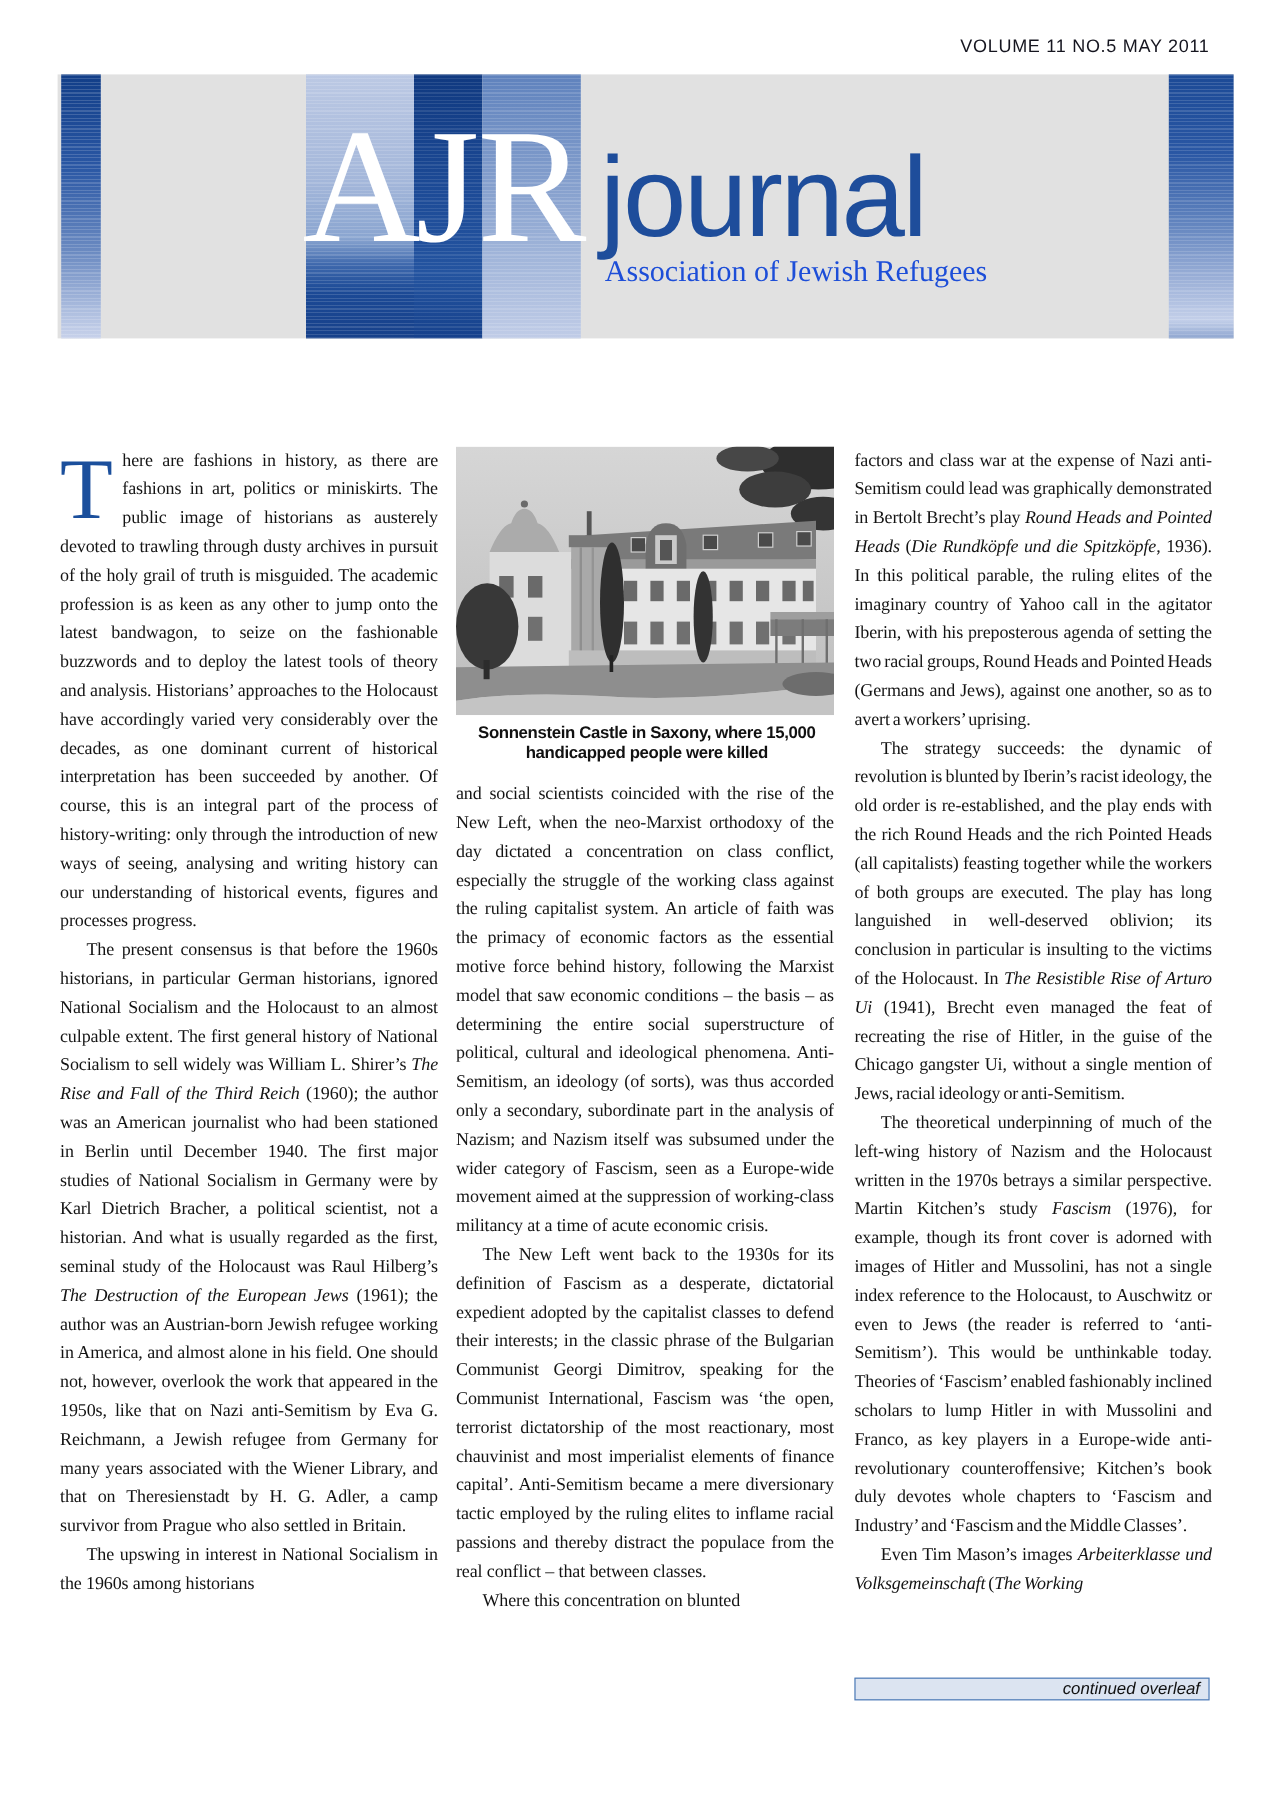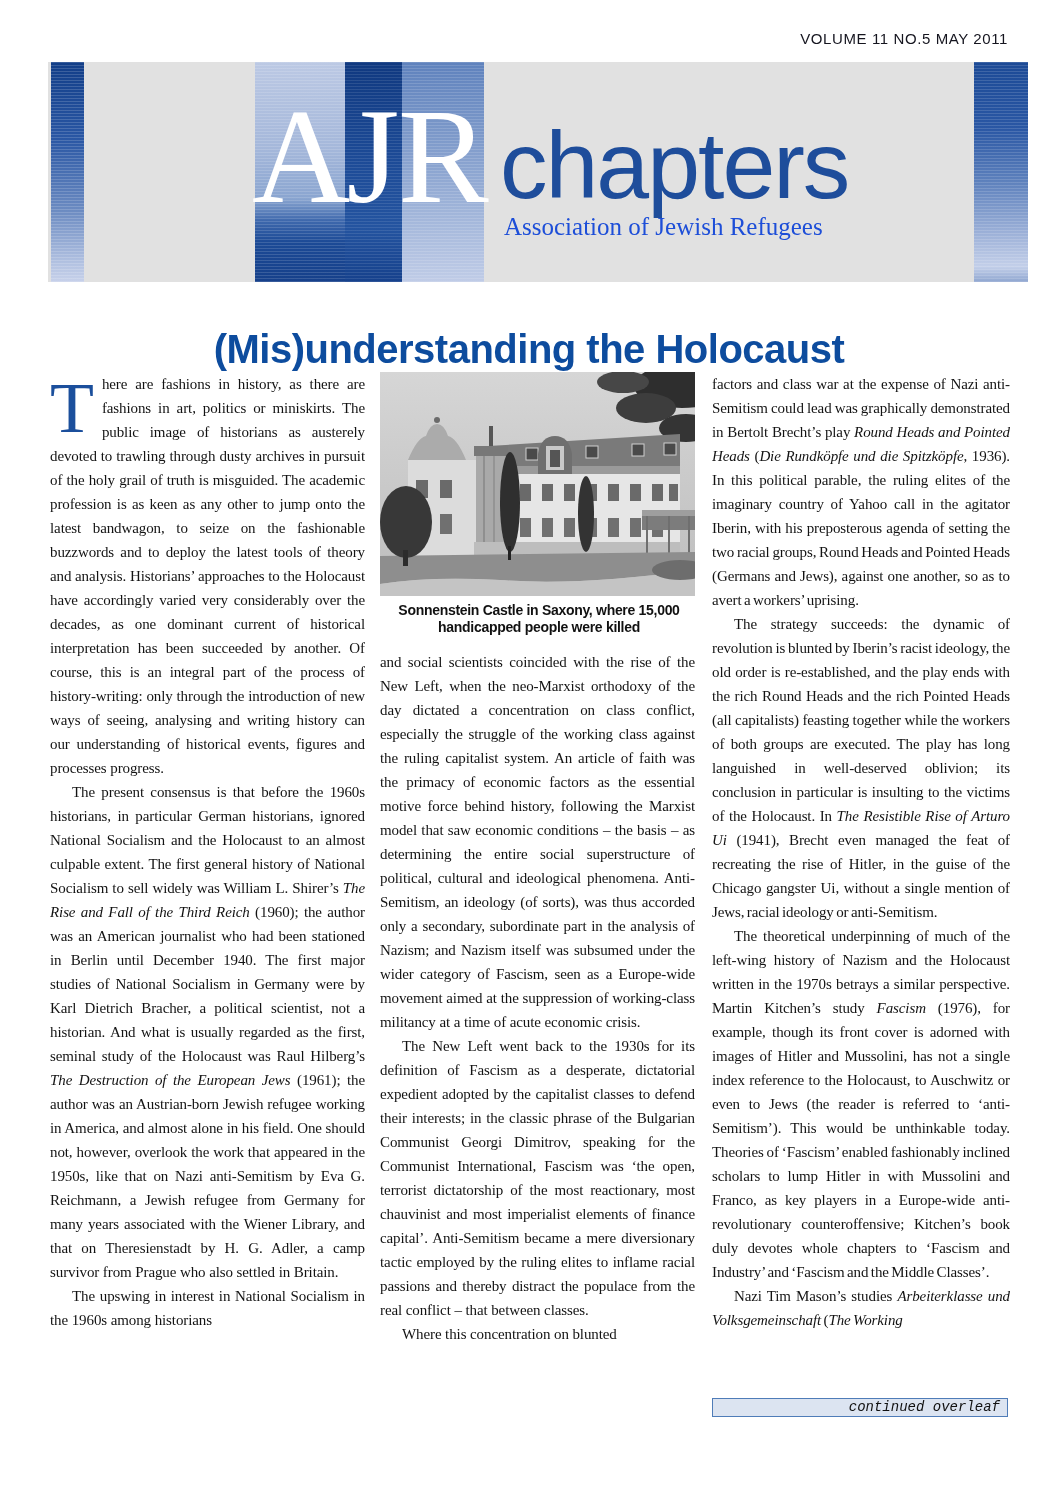--- a/index.html
+++ b/index.html
@@ -55,44 +55,43 @@
 
   
   #photo-frame{position:absolute;left:380px;top:372px;width:315px;height:224px;overflow:hidden;}
   #photo-caption{position:absolute;left:380px;top:602px;width:318px;text-align:center;
                  font-family:"Liberation Sans",sans-serif;font-weight:700;font-size:14px;
                  letter-spacing:-.3px;line-height:17px;color:#111;}
 
   
   #continued-box{position:absolute;left:712px;top:1398px;width:296px;height:19px;
                  background:#dce4f1;border:1.5px solid #4f7cb8;box-sizing:border-box;
-                 text-align:right;padding-right:7px;font-family:Liberation Mono, monospace;
+                 text-align:right;padding-right:7px;font-family:Liberation Sans, sans-serif;
                  font-style:italic;font-size:14px;line-height:16px;color:#111;}
 </style>
 </head>
 <body>
 
 <div id="page">
 
   <div id="volume-line">VOLUME 11 NO.5 MAY 2011</div>
 
   <header id="banner">
     <div class="bar bar-left"></div>
     <div class="bar bar-a"></div>
     <div class="bar bar-j"></div>
     <div class="bar bar-r"></div>
     <div class="bar bar-right"></div>
     <div class="logo-letter letter-a">A</div>
     <div class="logo-letter letter-j">J</div>
     <div class="logo-letter letter-r">R</div>
-    <div id="logo-journal">chapters</div>
+    <div id="logo-journal">journal</div>
     <div id="logo-subtitle">Association of Jewish Refugees</div>
   </header>
 
-  <h1 id="article-title">(Mis)understanding the Holocaust</h1>
 
   <div class="col" id="col1">
     <p><span class="dropcap">T</span><span>here are fashions in history, as there are fashions in art, politics or miniskirts. The public image of historians as austerely devoted to trawling through dusty archives in pursuit of the holy grail of truth is misguided. The academic profession is as keen as any other to jump onto the latest bandwagon, to seize on the fashionable buzzwords and to deploy the latest tools of theory and analysis. Historians’ approaches to the Holocaust have accordingly varied very considerably over the decades, as one dominant current of historical interpretation has been succeeded by another. Of course, this is an integral part of the process of history-writing: only through the introduction of new ways of seeing, analysing and writing history can our understanding of historical events, figures and processes progress.</span></p>
     <p class="indent"><span>The present consensus is that before the 1960s historians, in particular German historians, ignored National Socialism and the Holocaust to an almost culpable extent. The first general history of National Socialism to sell widely was William L. Shirer’s </span><em>The Rise and Fall of the Third Reich</em><span> (1960); the author was an American journalist who had been stationed in Berlin until December 1940. The first major studies of National Socialism in Germany were by Karl Dietrich Bracher, a political scientist, not a historian. And what is usually regarded as the first, seminal study of the Holocaust was Raul Hilberg’s </span><em>The Destruction of the European Jews</em><span> (1961); the author was an Austrian-born Jewish refugee working in America, and almost alone in his field. One should not, however, overlook the work that appeared in the 1950s, like that on Nazi anti-Semitism by Eva G. Reichmann, a Jewish refugee from Germany for many years associated with the Wiener Library, and that on Theresienstadt by H. G. Adler, a camp survivor from Prague who also settled in Britain.</span></p>
     <p class="indent"><span>The upswing in interest in National Socialism in the 1960s among historians</span></p>
   </div>
 
   <div id="photo-frame">
     <svg width="315" height="224" viewBox="0 0 315 224" xmlns="http://www.w3.org/2000/svg">
       <defs>
@@ -185,18 +184,18 @@
   <div class="col" id="col2-text">
     <p><span>and social scientists coincided with the rise of the New Left, when the neo-Marxist orthodoxy of the day dictated a concentration on class conflict, especially the struggle of the working class against the ruling capitalist system. An article of faith was the primacy of economic factors as the essential motive force behind history, following the Marxist model that saw economic conditions – the basis – as determining the entire social superstructure of political, cultural and ideological phenomena. Anti-Semitism, an ideology (of sorts), was thus accorded only a secondary, subordinate part in the analysis of Nazism; and Nazism itself was subsumed under the wider category of Fascism, seen as a Europe-wide movement aimed at the suppression of working-class militancy at a time of acute economic crisis.</span></p>
     <p class="indent"><span>The New Left went back to the 1930s for its definition of Fascism as a desperate, dictatorial expedient adopted by the capitalist classes to defend their interests; in the classic phrase of the Bulgarian Communist Georgi Dimitrov, speaking for the Communist International, Fascism was ‘the open, terrorist dictatorship of the most reactionary, most chauvinist and most imperialist elements of finance capital’. Anti-Semitism became a mere diversionary tactic employed by the ruling elites to inflame racial passions and thereby distract the populace from the real conflict – that between classes.</span></p>
     <p class="indent"><span>Where this concentration on blunted</span></p>
   </div>
 
   <div class="col" id="col3">
     <p><span>factors and class war at the expense of Nazi anti-Semitism could lead was graphically demonstrated in Bertolt Brecht’s play </span><em>Round Heads and Pointed Heads</em><span> (</span><em>Die Rundköpfe und die Spitzköpfe</em><span>, 1936). In this political parable, the ruling elites of the imaginary country of Yahoo call in the agitator Iberin, with his preposterous agenda of setting the two racial groups, Round Heads and Pointed Heads (Germans and Jews), against one another, so as to avert a workers’ uprising.</span></p>
     <p class="indent"><span>The strategy succeeds: the dynamic of revolution is blunted by Iberin’s racist ideology, the old order is re-established, and the play ends with the rich Round Heads and the rich Pointed Heads (all capitalists) feasting together while the workers of both groups are executed. The play has long languished in well-deserved oblivion; its conclusion in particular is insulting to the victims of the Holocaust. In </span><em>The Resistible Rise of Arturo Ui</em><span> (1941), Brecht even managed the feat of recreating the rise of Hitler, in the guise of the Chicago gangster Ui, without a single mention of Jews, racial ideology or anti-Semitism.</span></p>
     <p class="indent"><span>The theoretical underpinning of much of the left-wing history of Nazism and the Holocaust written in the 1970s betrays a similar perspective. Martin Kitchen’s study </span><em>Fascism</em><span> (1976), for example, though its front cover is adorned with images of Hitler and Mussolini, has not a single index reference to the Holocaust, to Auschwitz or even to Jews (the reader is referred to ‘anti-Semitism’). This would be unthinkable today. Theories of ‘Fascism’ enabled fashionably inclined scholars to lump Hitler in with Mussolini and Franco, as key players in a Europe-wide anti-revolutionary counteroffensive; Kitchen’s book duly devotes whole chapters to ‘Fascism and Industry’ and ‘Fascism and the Middle Classes’.</span></p>
-    <p class="indent"><span>Nazi Tim Mason’s studies </span><em>Arbeiterklasse und Volksgemeinschaft</em><span> (</span><em>The Working</em></p>
+    <p class="indent"><span>Even Tim Mason’s images </span><em>Arbeiterklasse und Volksgemeinschaft</em><span> (</span><em>The Working</em></p>
   </div>
 
   <div id="continued-box">continued overleaf</div>
 
 </div>
 
 </body></html>

